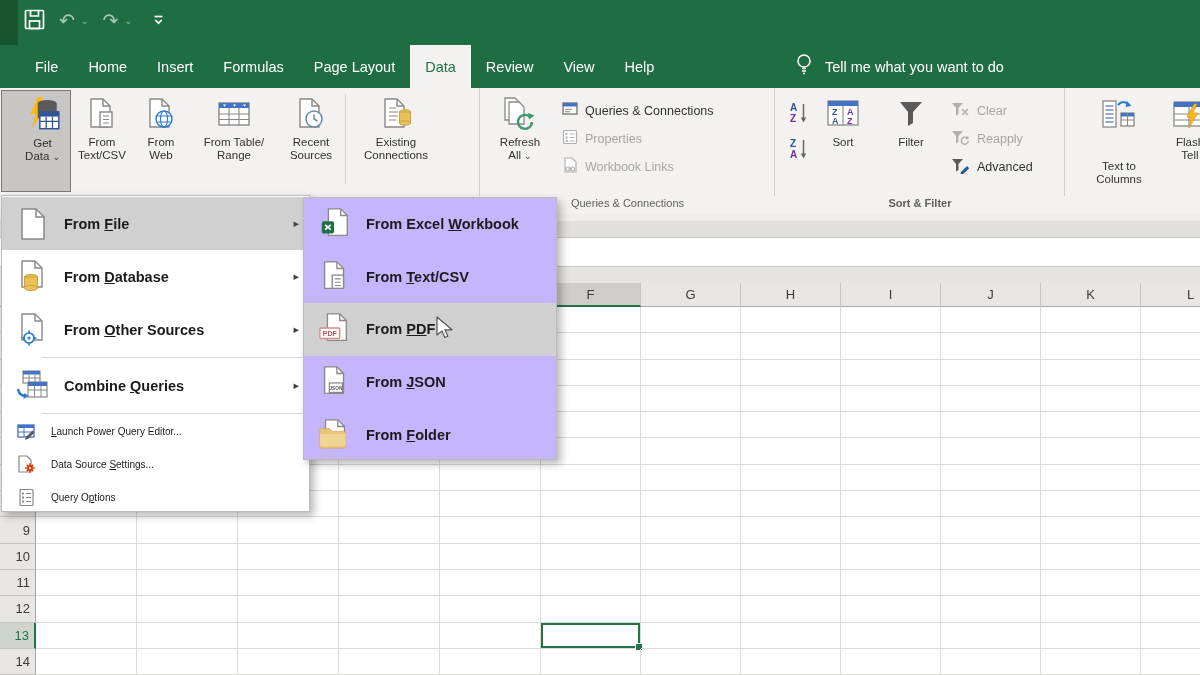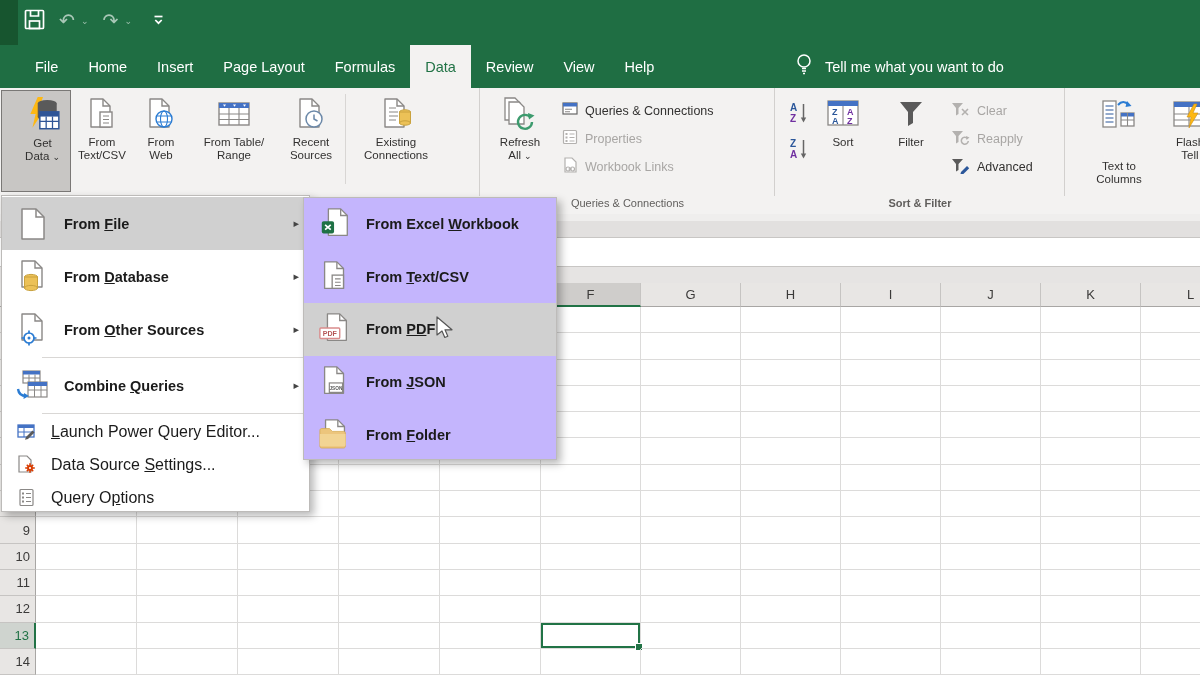--- a/index.html
+++ b/index.html
@@ -57,21 +57,21 @@
   .cell.selc{box-shadow:inset 0 0 0 2px #217346;}
   .handle{position:absolute;right:-3px;bottom:-3px;width:6px;height:6px;background:#217346;border:1px solid #fff;}
 
   
   .menu{position:absolute;left:1px;top:195px;width:309px;height:317px;background:#fff;border:1px solid #bdbbb9;
         box-shadow:4px 4px 8px rgba(0,0,0,.28);z-index:40;box-sizing:border-box;padding-top:1px;}
   .submenu{position:absolute;left:303px;top:197px;width:254px;height:263px;background:#c4b5fd;border:1px solid #bdbbb9;
         box-shadow:4px 4px 8px rgba(0,0,0,.28);z-index:41;box-sizing:border-box;}
   .mi{display:flex;align-items:center;cursor:default;}
   .mi.big{height:53px;font-size:14.5px;font-weight:600;color:#1b1b1b;}
-  .mi.small{height:33px;font-size:16px;color:#1b1b1b;}
+  .mi.small{height:33px;font-size:10px;color:#1b1b1b;}
   .mi.hl{background:#d0d0d0;}
   .mic{width:34px;margin-left:14px;display:flex;align-items:center;justify-content:center;flex:0 0 auto;}
   .mic.sm{width:20px;margin-left:15px;}
   .mtext{margin-left:14px;white-space:nowrap;}
   .mtext u{text-decoration:underline;}
   .marrow{margin-left:auto;margin-right:10px;font-size:11px;color:#444;}
   .marrow::after{content:"▸";}
   .msep{height:1px;background:#d9d7d5;margin:1px 2px 1px 40px;}
   .cursor{position:absolute;left:433px;top:316px;z-index:60;}
 
@@ -103,22 +103,22 @@
           </svg>
       </span>
     </div>
   </div>
 
   <div class="tabbar">
     <div class="tabs">
         <div class="tab">File</div>
         <div class="tab">Home</div>
         <div class="tab">Insert</div>
+        <div class="tab">Formulas</div>
         <div class="tab">Page Layout</div>
-        <div class="tab">Formulas</div>
         <div class="tab sel">Data</div>
         <div class="tab">Review</div>
         <div class="tab">View</div>
         <div class="tab">Help</div>
       </div>
     <div class="tellme">
       <span>
         <svg width="18" height="24" viewBox="0 0 18 24">
             <circle cx="9" cy="8" r="6" fill="none" stroke="#fff" stroke-width="1.5"></circle>
             <path d="M7 15.5h4M7 18h4M8 20.5h2" stroke="#fff" stroke-width="1.5" fill="none"></path>

